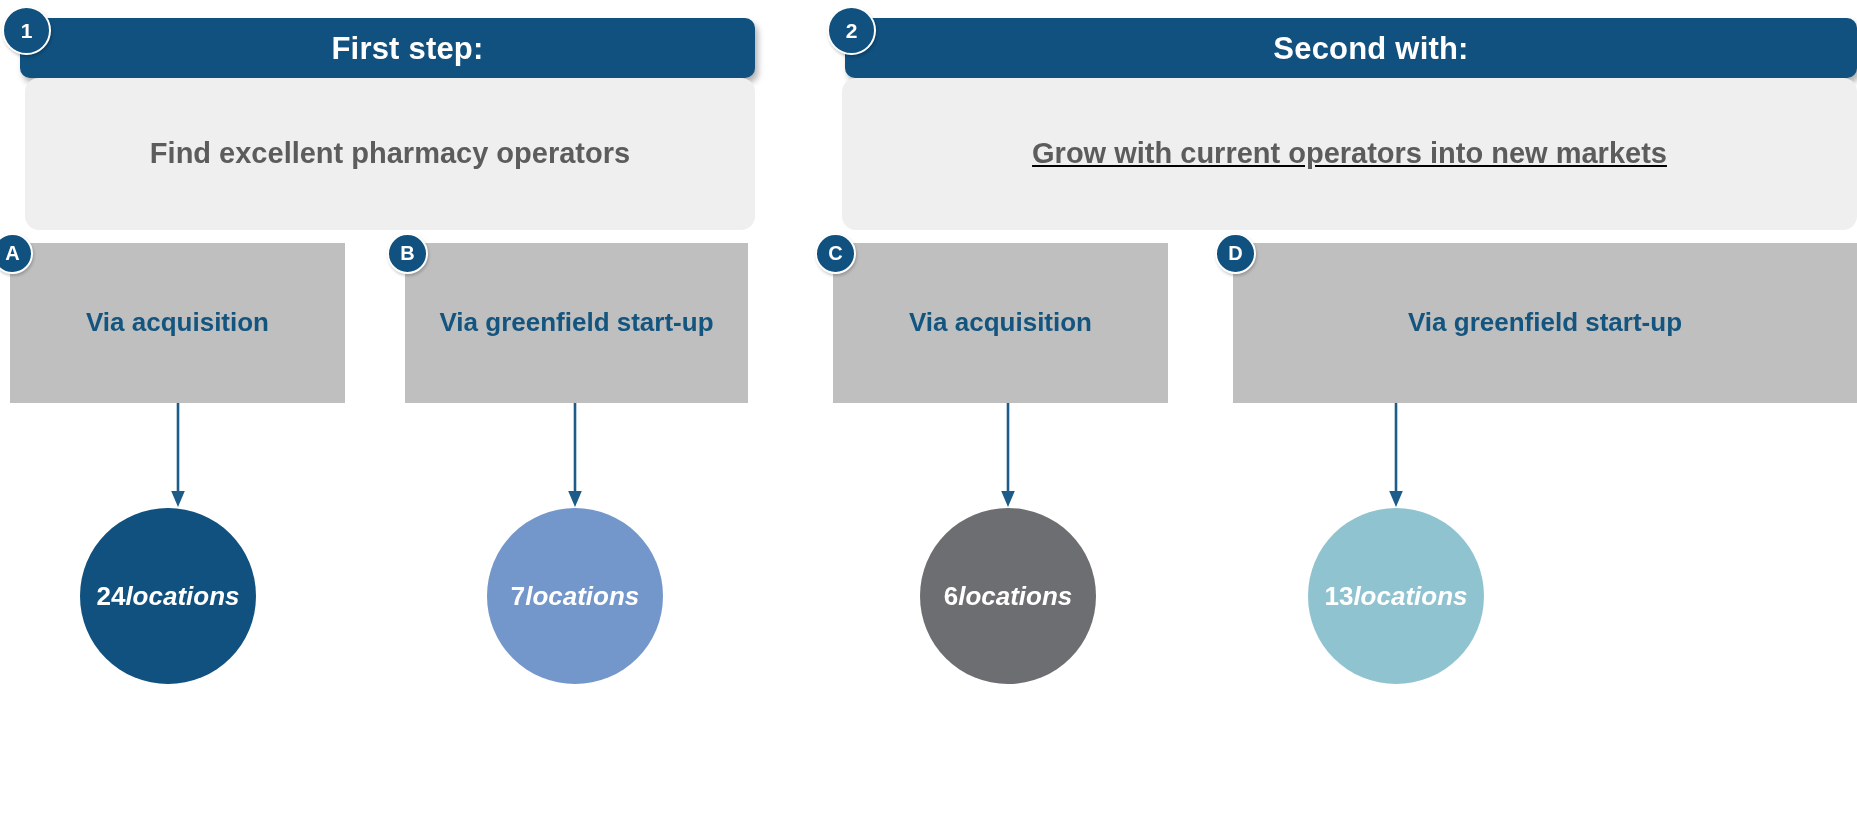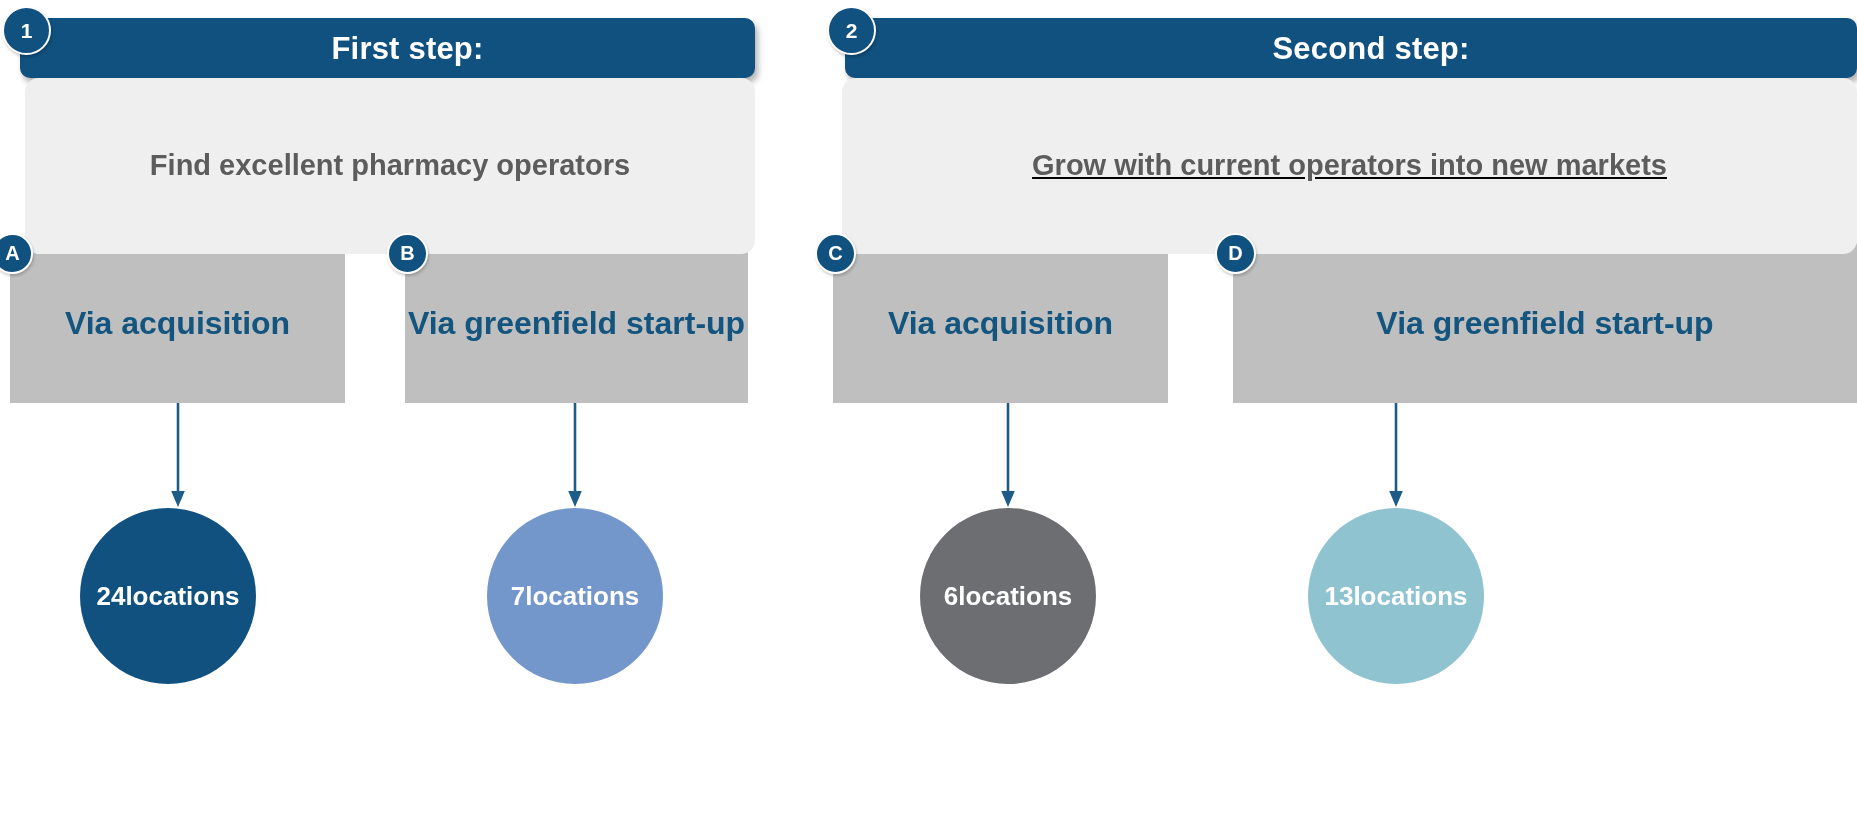--- a/index.html
+++ b/index.html
@@ -70,21 +70,21 @@
     align-items: center;
     justify-content: center;
     z-index: 6;
     box-shadow: 1px 2px 3px rgba(0,0,0,0.22);
   }
 
   
   .body-panel {
     position: absolute;
     top: 78px;
-    height: 176px;
+    height: 152px;
     background: #EFEFEF;
     border-radius: 14px;
     display: flex;
     align-items: center;
     justify-content: center;
     z-index: 1;
   }
   .left  .body-panel { left: 25px; right: 155px; }
   .right .body-panel { left: 17px; right: 0px; text-decoration: underline; }
 
@@ -110,21 +110,21 @@
     background: #BFBFBF;
     display: flex;
     align-items: center;
     justify-content: center;
   }
   .branch .gray-label {
     color: #1A5party;
   }
   .gray-label {
     color: #13557F;
-    font-size: 32px;
+    font-size: 26px;
     font-weight: bold;
     text-align: center;
     line-height: 1.15;
     padding: 0 10px;
     white-space: nowrap;
   }
 
   .letter-badge {
     position: absolute;
     top: -10px;
@@ -169,20 +169,21 @@
     color: #ffffff;
     line-height: 1.18;
   }
   .result-number {
     font-size: 26px;
     font-weight: bold;
   }
   .result-unit {
     font-size: 26px;
     font-weight: bold;
+    font-style: italic;
   }
 </style>
 </head>
 <body>
 
 <div id="stage">
 
   <div class="step-group left">
 
     <div class="header-bar">
@@ -233,21 +234,21 @@
         <span class="result-number">7</span>
         <span class="result-unit">locations</span>
       </div>
     </div>
 
   </div>
 
   <div class="step-group right">
 
     <div class="header-bar">
-      <span class="header-title">Second step:</span>
+      <span class="header-title">Second with:</span>
     </div>
 
     <div class="step-badge">
       <span>2</span>
     </div>
 
     <div class="body-panel">
       <span class="body-text">Grow with current operators into new markets</span>
     </div>
 

